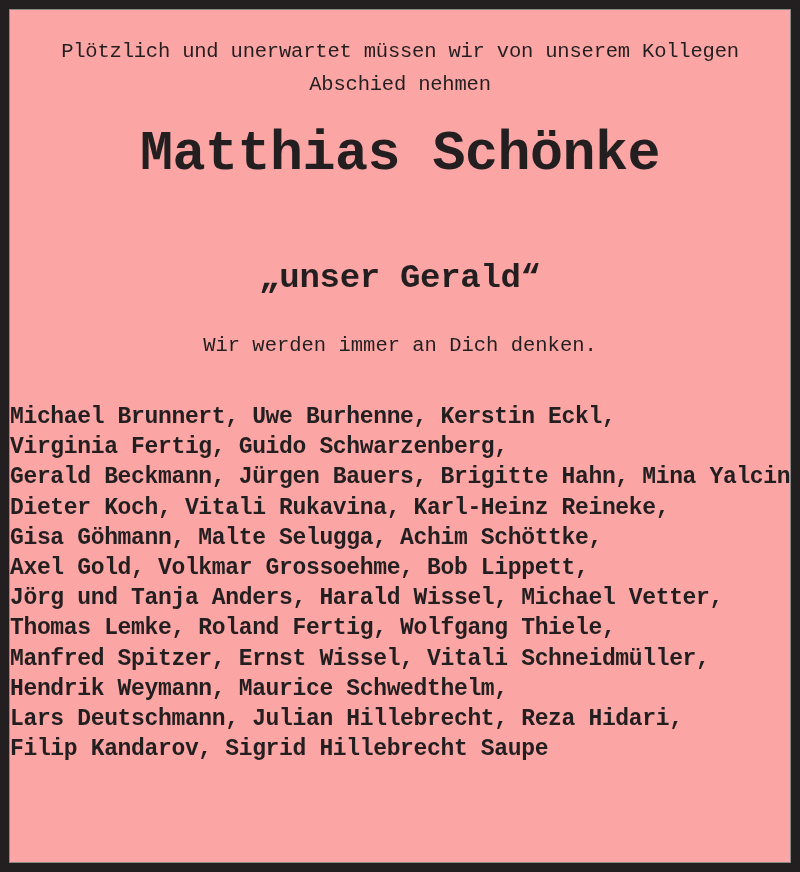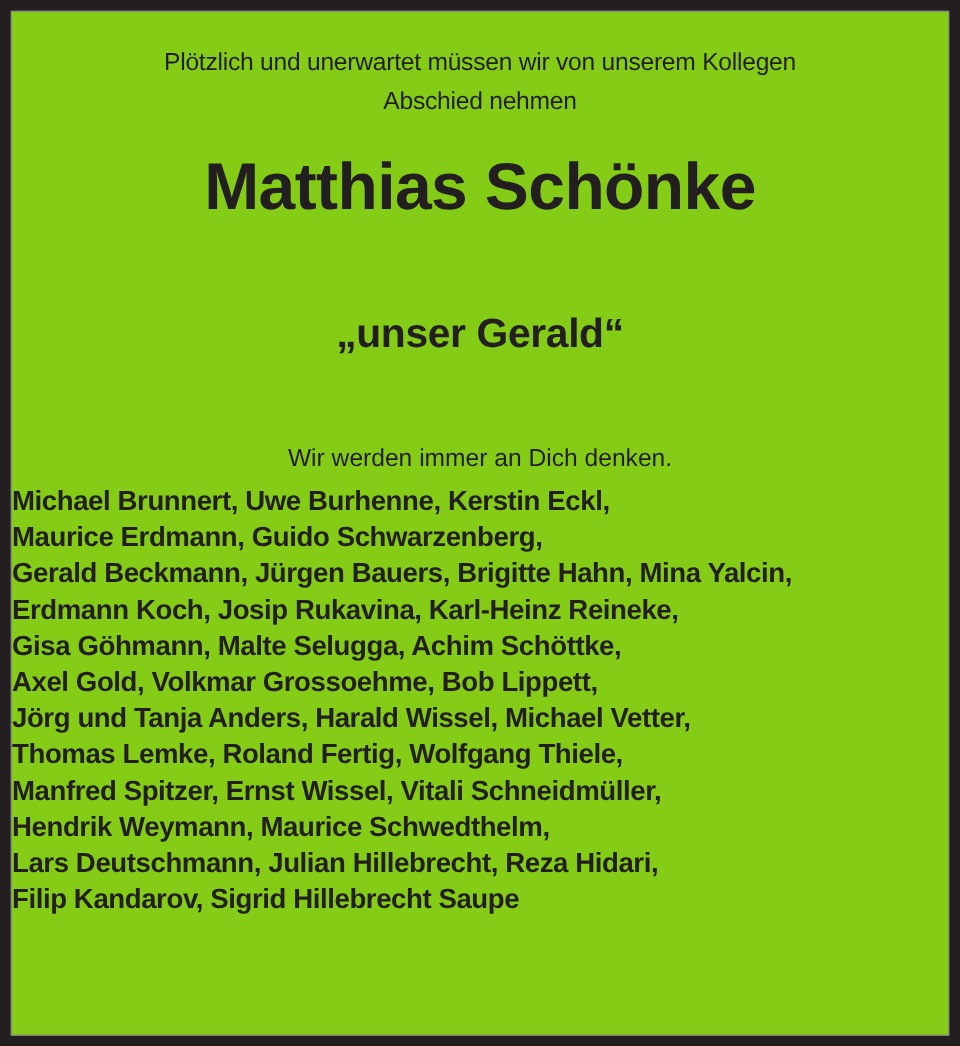--- a/index.html
+++ b/index.html
@@ -14,23 +14,24 @@
       position: relative;
       font-family: "Liberation Sans", "DejaVu Sans", sans-serif;
       color: #231f20;
     }
     .frame {
       position: absolute;
       left: 9px;
       top: 9px;
       width: 782px;
       height: 854px;
-      background: #84cc16;
+      background: #fca5a5;
       box-sizing: border-box;
       border: 1px solid #8a8a8a;
+      font-family: Liberation Mono, monospace;
     }
     .line {
       position: absolute;
       left: 0;
       width: 100%;
       text-align: center;
       white-space: nowrap;
     }
     .intro {
       font-size: 20.5px;
@@ -49,21 +50,21 @@
       top: 200px;
       font-size: 20.5px;
     }
     .nickname {
       top: 249px;
       font-size: 34px;
       font-weight: bold;
       letter-spacing: -0.3px;
     }
     .farewell {
-      top: 360px;
+      top: 324px;
       font-size: 20.5px;
     }
     .signers {
       position: absolute;
       left: 0;
       top: 392px;
       width: 100%;
       font-size: 23px;
       font-weight: bold;
       line-height: 30.2px;
@@ -82,23 +83,23 @@
 
   <div class="line name">Matthias Schönke</div>
 
 
   <div class="line nickname">„unser Gerald“</div>
 
   <div class="line farewell">Wir werden immer an Dich denken.</div>
 
   <div class="signers">
     <div>Michael Brunnert, Uwe Burhenne, Kerstin Eckl,</div>
-    <div>Maurice Erdmann, Guido Schwarzenberg,</div>
+    <div>Virginia Fertig, Guido Schwarzenberg,</div>
     <div>Gerald Beckmann, Jürgen Bauers, Brigitte Hahn, Mina Yalcin,</div>
-    <div>Erdmann Koch, Josip Rukavina, Karl-Heinz Reineke,</div>
+    <div>Dieter Koch, Vitali Rukavina, Karl-Heinz Reineke,</div>
     <div>Gisa Göhmann, Malte Selugga, Achim Schöttke,</div>
     <div>Axel Gold, Volkmar Grossoehme, Bob Lippett,</div>
     <div>Jörg und Tanja Anders, Harald Wissel, Michael Vetter,</div>
     <div>Thomas Lemke, Roland Fertig, Wolfgang Thiele,</div>
     <div>Manfred Spitzer, Ernst Wissel, Vitali Schneidmüller,</div>
     <div>Hendrik Weymann, Maurice Schwedthelm,</div>
     <div>Lars Deutschmann, Julian Hillebrecht, Reza Hidari,</div>
     <div>Filip Kandarov, Sigrid Hillebrecht Saupe</div>
   </div>
 </div>

